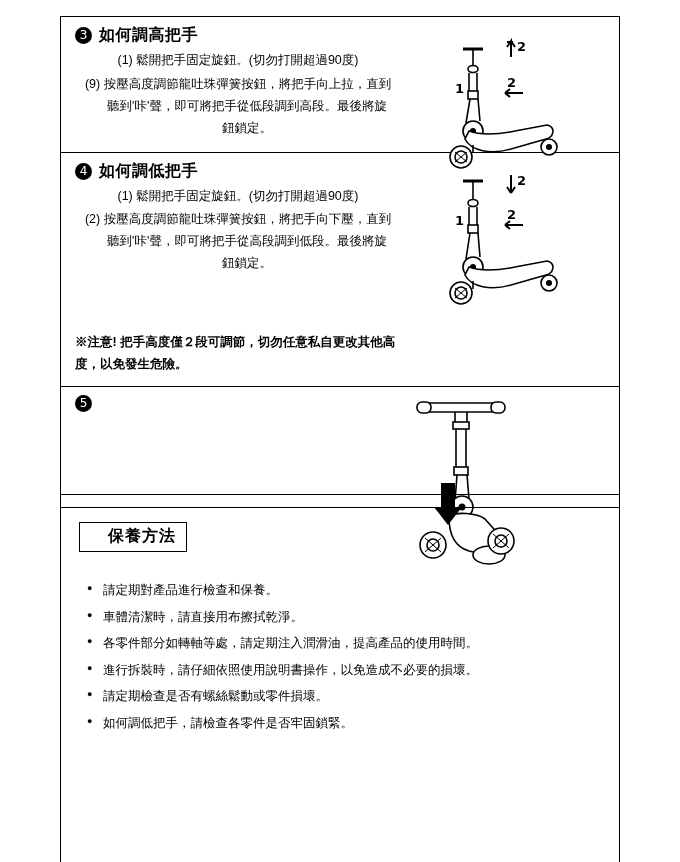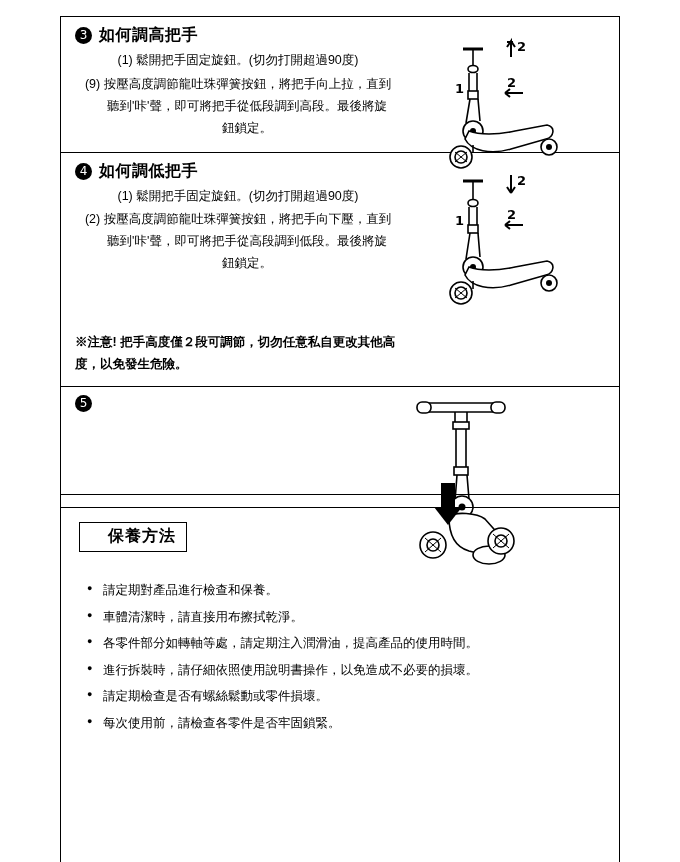--- a/index.html
+++ b/index.html
@@ -269,18 +269,18 @@
   <div class="panel">
     <div class="maint-title-wrap">
       <span class="maint-title">保養方法</span>
     </div>
     <ul class="maint-list">
       <li>請定期對產品進行檢查和保養。</li>
       <li>車體清潔時，請直接用布擦拭乾淨。</li>
       <li>各零件部分如轉軸等處，請定期注入潤滑油，提高產品的使用時間。</li>
       <li>進行拆裝時，請仔細依照使用說明書操作，以免造成不必要的損壞。</li>
       <li>請定期檢查是否有螺絲鬆動或零件損壞。</li>
-      <li>每次使用前，請檢查各零件是否牢固鎖緊。</li>
+      <li>如何調低把手，請檢查各零件是否牢固鎖緊。</li>
     </ul>
     <div class="big-blank"></div>
   </div>
 
 </div>
 
 </body></html>

